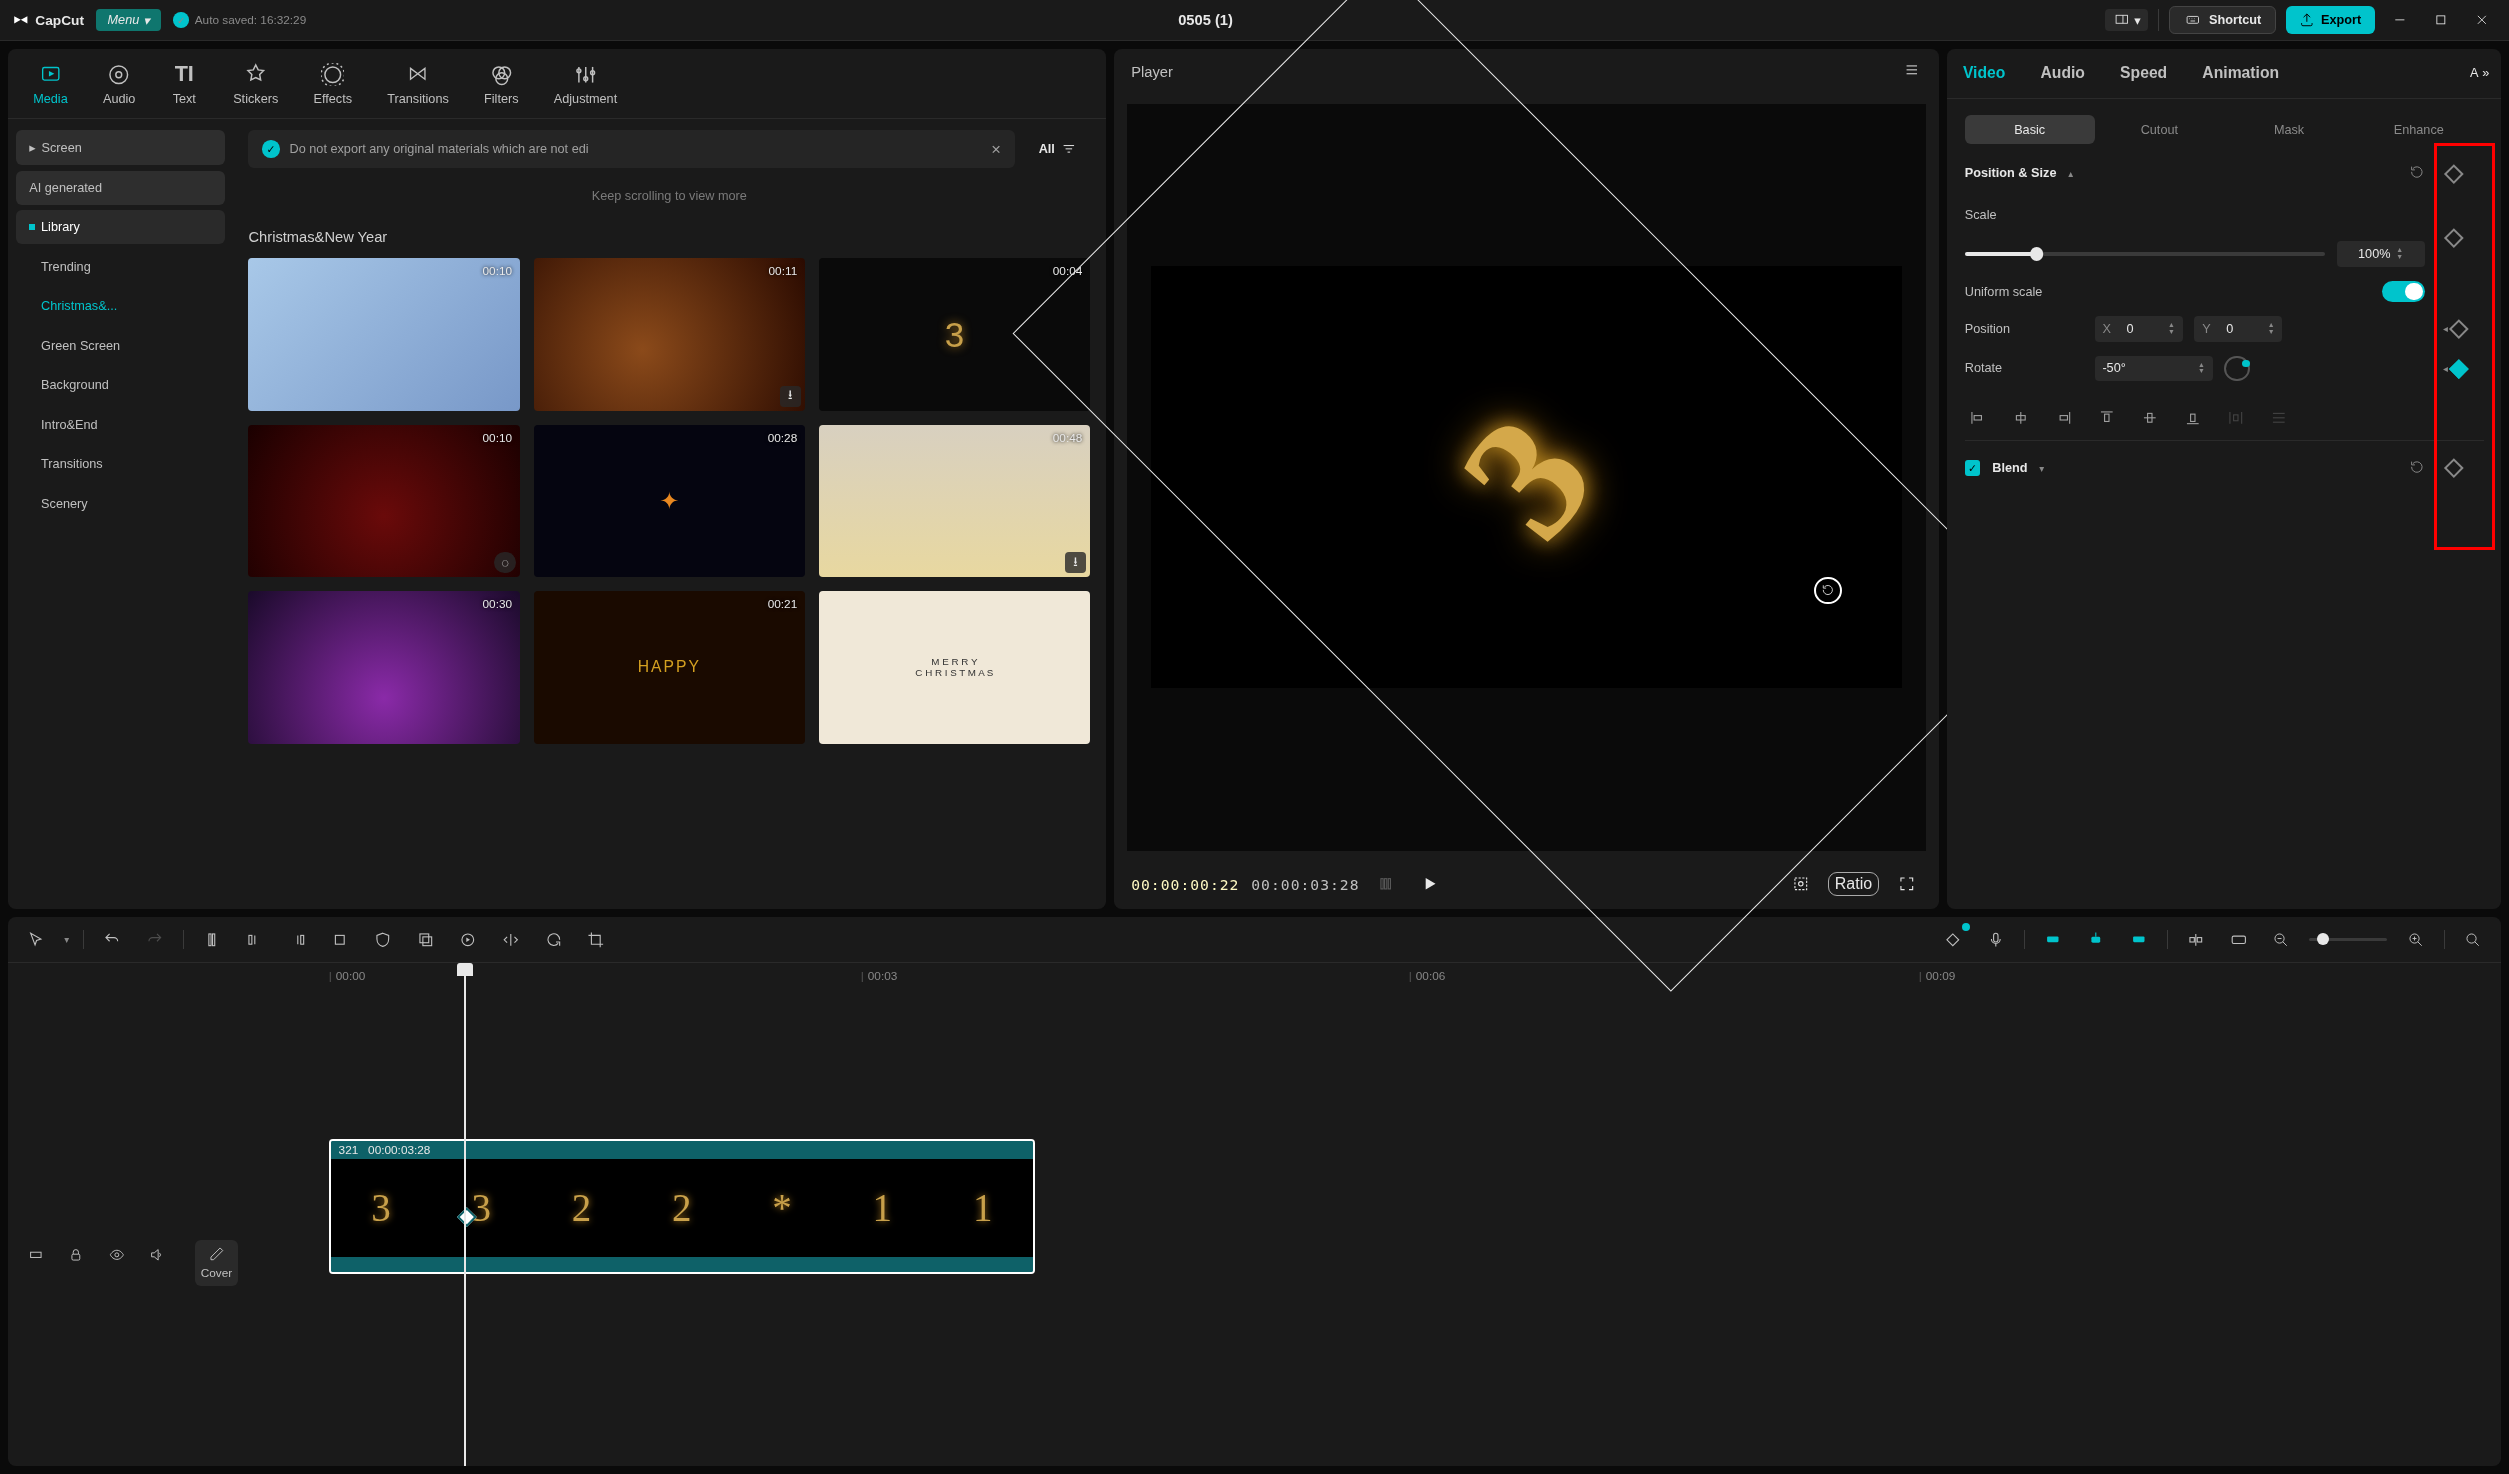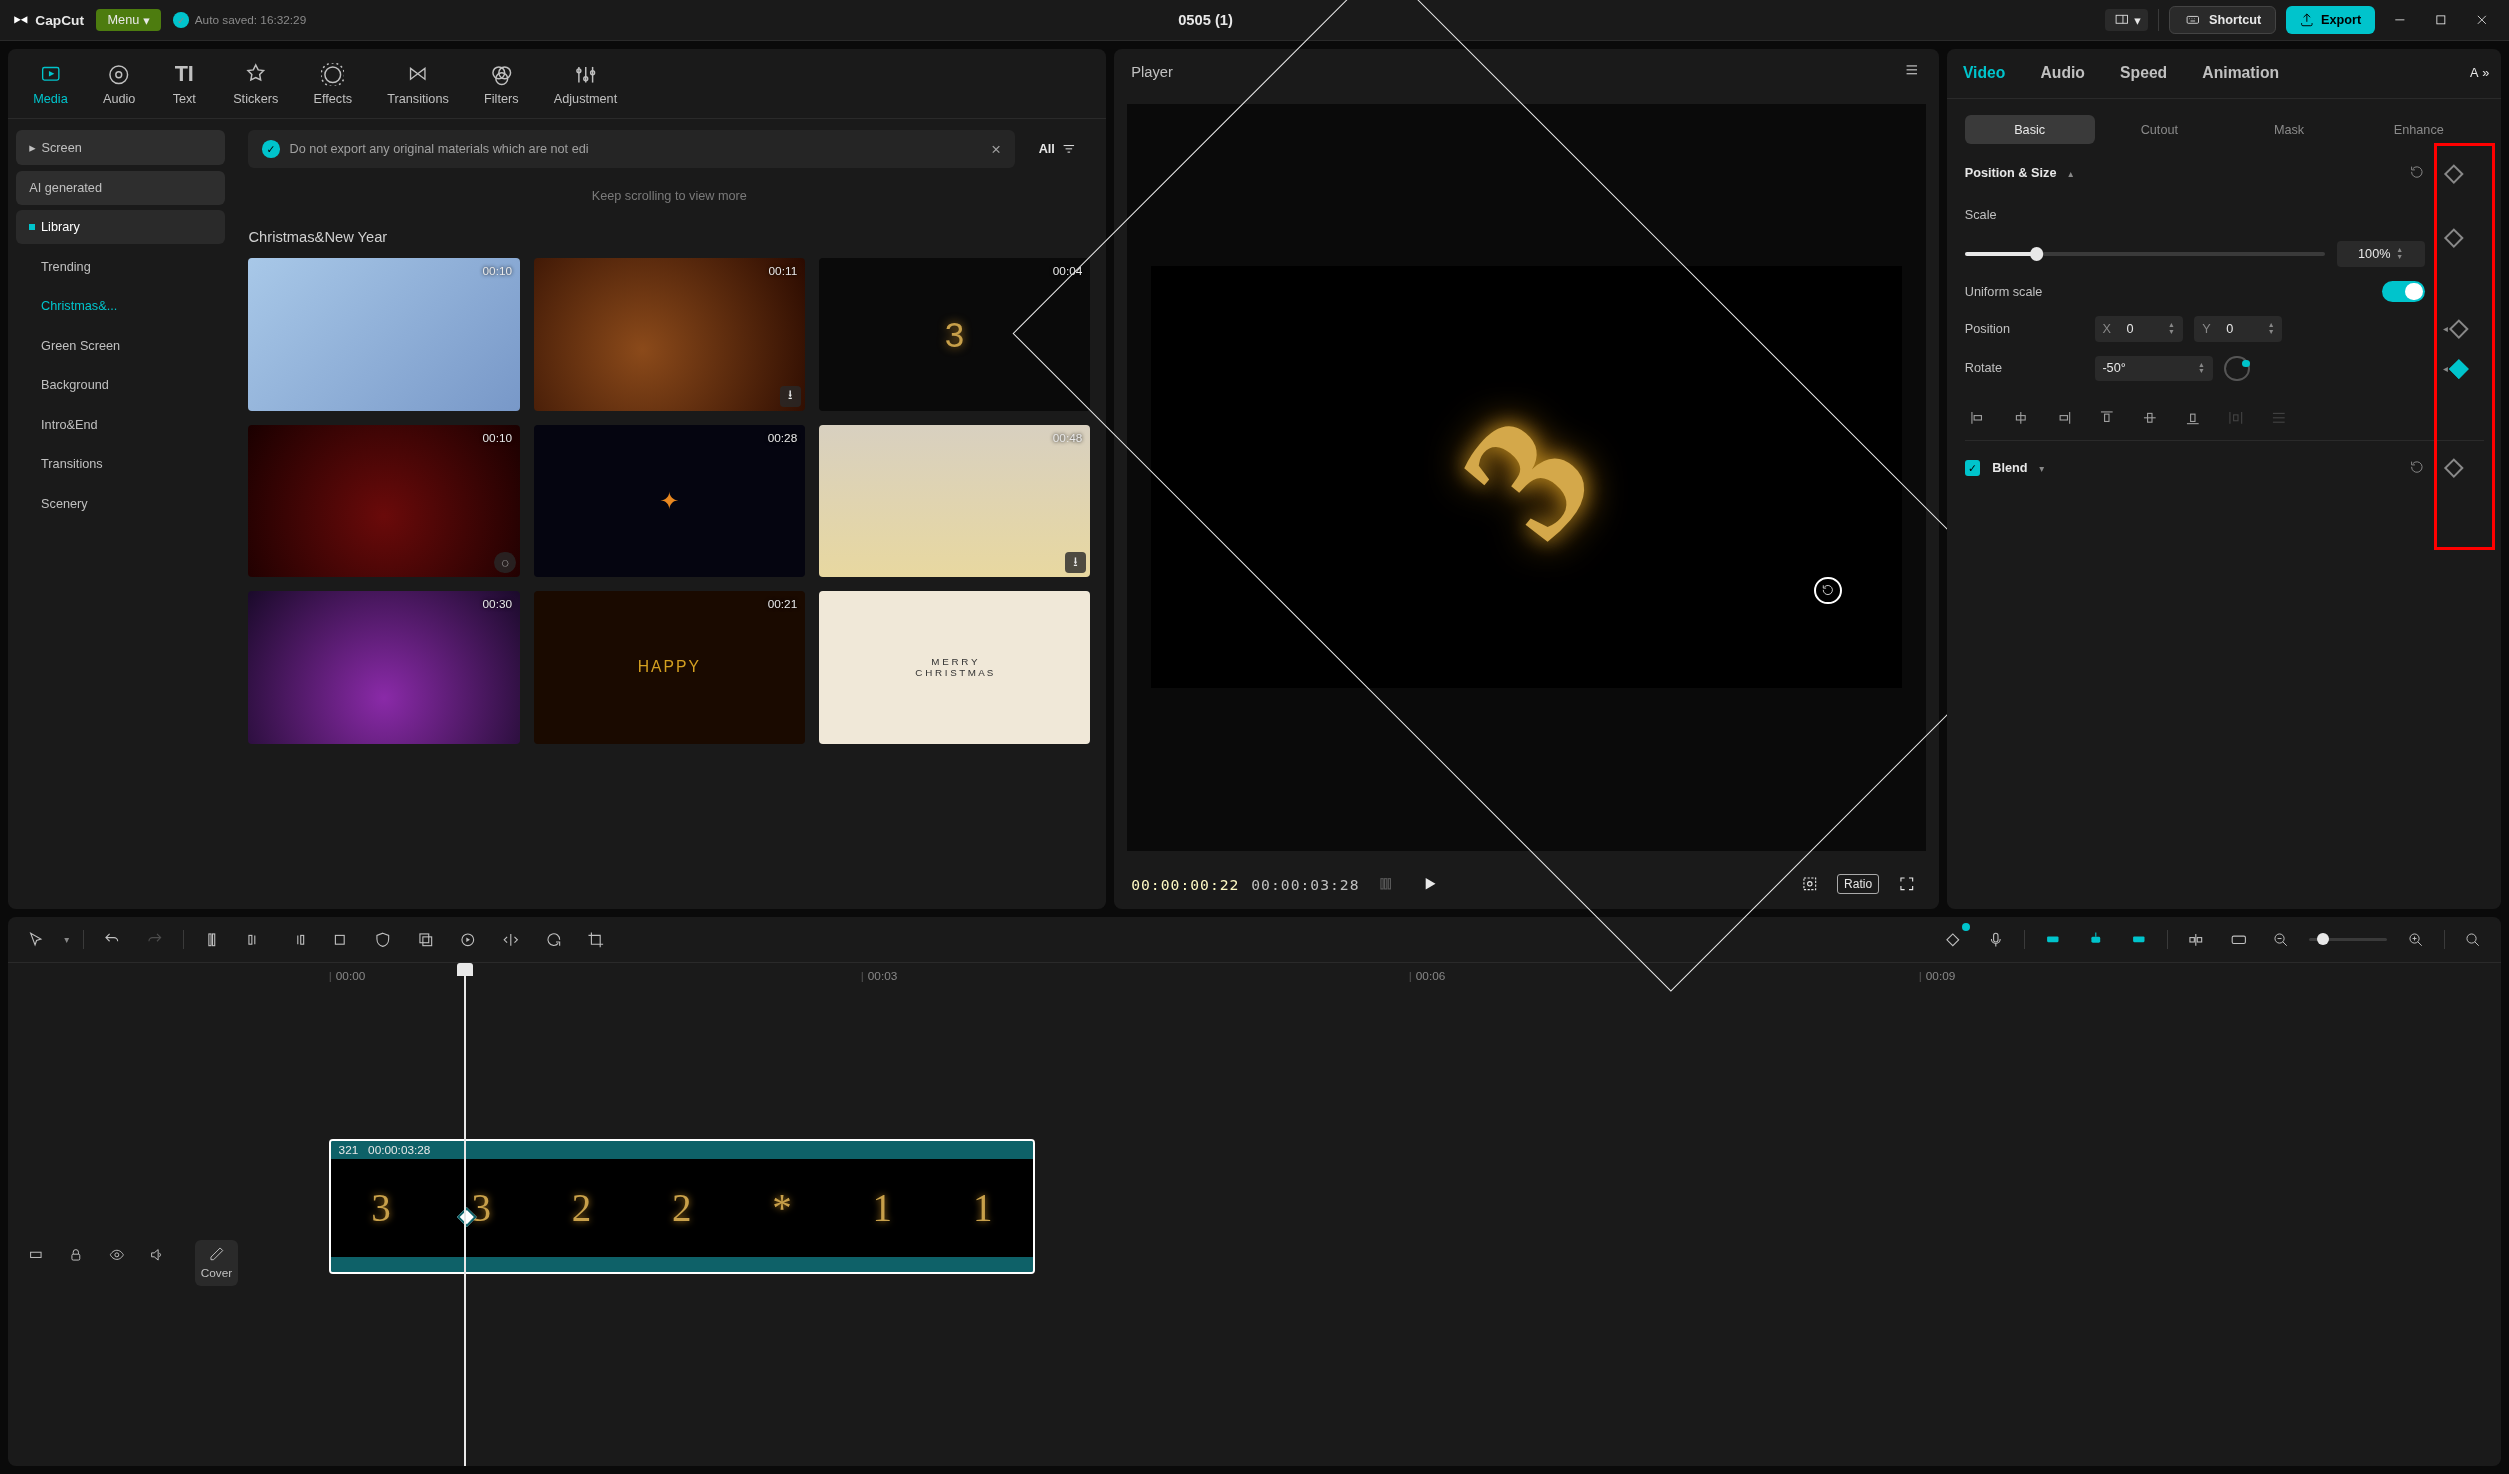--- a/index.html
+++ b/index.html
@@ -3,21 +3,21 @@
 <meta charset="utf-8">
 <style>
 * { margin: 0; padding: 0; box-sizing: border-box; font-family: -apple-system, BlinkMacSystemFont, "Segoe UI", sans-serif; }
 body { background: #000; color: #e8e8e8; font-size: 12.7px; overflow: hidden; width: 2509px; height: 1474px; transform-origin: top left; }
 .app { display: flex; flex-direction: column; height: 1474px; background: #0a0a0a; }
 
 
 .titlebar { display: flex; align-items: center; height: 41px; background: #1a1a1a; padding: 0 11.8px; gap: 11.8px; border-bottom: 1px solid #2a2a2a; }
 .logo { display: flex; align-items: center; gap: 5.9px; font-weight: 600; font-size: 13.7px; }
 .logo svg { width: 17.6px; height: 17.6px; }
-.menu-btn { background: #4d7c0f; padding: 3.9px 11.8px; border-radius: 3.9px; display: flex; align-items: center; gap: 3.9px; cursor: pointer; }
+.menu-btn { background: #0f766e; padding: 3.9px 11.8px; border-radius: 3.9px; display: flex; align-items: center; gap: 3.9px; cursor: pointer; font-style: italic; }
 .autosave { display: flex; align-items: center; gap: 5.9px; color: #8a8a8a; font-size: 11.8px; }
 .autosave-check { width: 15.7px; height: 15.7px; background: #00c4cc; border-radius: 50%; display: flex; align-items: center; justify-content: center; font-size: 9.8px; }
 .title-center { flex: 1; text-align: center; font-weight: 600; font-size: 14.7px; }
 .titlebar-right { display: flex; align-items: center; gap: 9.8px; }
 .ratio-sel { background: #2a2a2a; padding: 3.9px 7.8px; border-radius: 3.9px; display: flex; align-items: center; gap: 3.9px; }
 .divider-v { width: 1px; height: 21.6px; background: #3a3a3a; }
 .shortcut-btn { background: #2a2a2a; padding: 5.9px 13.7px; border-radius: 5.9px; display: flex; align-items: center; gap: 7.8px; font-weight: 600; border: 1px solid #444; }
 .export-btn { background: #00c4cc; color: #000; padding: 5.9px 13.7px; border-radius: 5.9px; display: flex; align-items: center; gap: 5.9px; font-weight: 700; }
 .win-btn { width: 31px; height: 27.4px; display: flex; align-items: center; justify-content: center; }
 
@@ -71,21 +71,21 @@
 .canvas-frame { width: 94%; aspect-ratio: 16/9; background: #000; position: relative; display: flex; align-items: center; justify-content: center; }
 .diamond-overlay { position: absolute; inset: -12%; border: 1px solid #e8e8e8; transform: rotate(45deg); pointer-events: none; }
 .glow-3 { font-size: 176px; color: #d4a84a; text-shadow: 0 0 19.6px #b88820, 0 0 39px #b87810; transform: rotate(-50deg); font-weight: 700; font-family: serif; }
 .canvas-handle { position: absolute; right: 8%; bottom: 20%; width: 27.4px; height: 27.4px; border: 2px solid #fff; border-radius: 50%; display: flex; align-items: center; justify-content: center; }
 .player-controls { display: flex; align-items: center; gap: 11.8px; padding: 9.8px 17.6px; }
 .pc-time { font-family: monospace; font-size: 14.7px; letter-spacing: 1px; }
 .pc-cur { color: #fef9c3; }
 .pc-dur { color: #c0c0c0; }
 .pc-spacer { flex: 1; }
 .pc-btn { width: 31px; height: 31px; display: flex; align-items: center; justify-content: center; cursor: pointer; }
-.ratio-badge { border: 1px solid #aaa; padding: 2px 5.9px; border-radius: 3px; font-size: 12px; }
+.ratio-badge { border: 1px solid #aaa; padding: 2px 5.9px; border-radius: 9px; font-size: 16px; }
 
 
 .insp-tabs { display: flex; border-bottom: 1px solid #2a2a2a; padding: 0 11.8px; gap: 27.4px; }
 .insp-tab { padding: 15.7px 3.9px; cursor: pointer; font-size: 15.7px; font-weight: 600; color: #c0c0c0; }
 .insp-tab.active { color: #00c4cc; }
 .insp-more { margin-left: auto; display: flex; align-items: center; gap: 3.9px; }
 .insp-body { flex: 1; overflow-y: auto; padding: 15.7px 17.6px; }
 .sub-tabs { display: flex; gap: 0; margin-bottom: 19.6px; }
 .sub-tab { flex: 1; text-align: center; padding: 7.8px; color: #8a8a8a; cursor: pointer; border-radius: 5.9px; }
 .sub-tab.active { background: #3a3a3a; color: #e8e8e8; }

